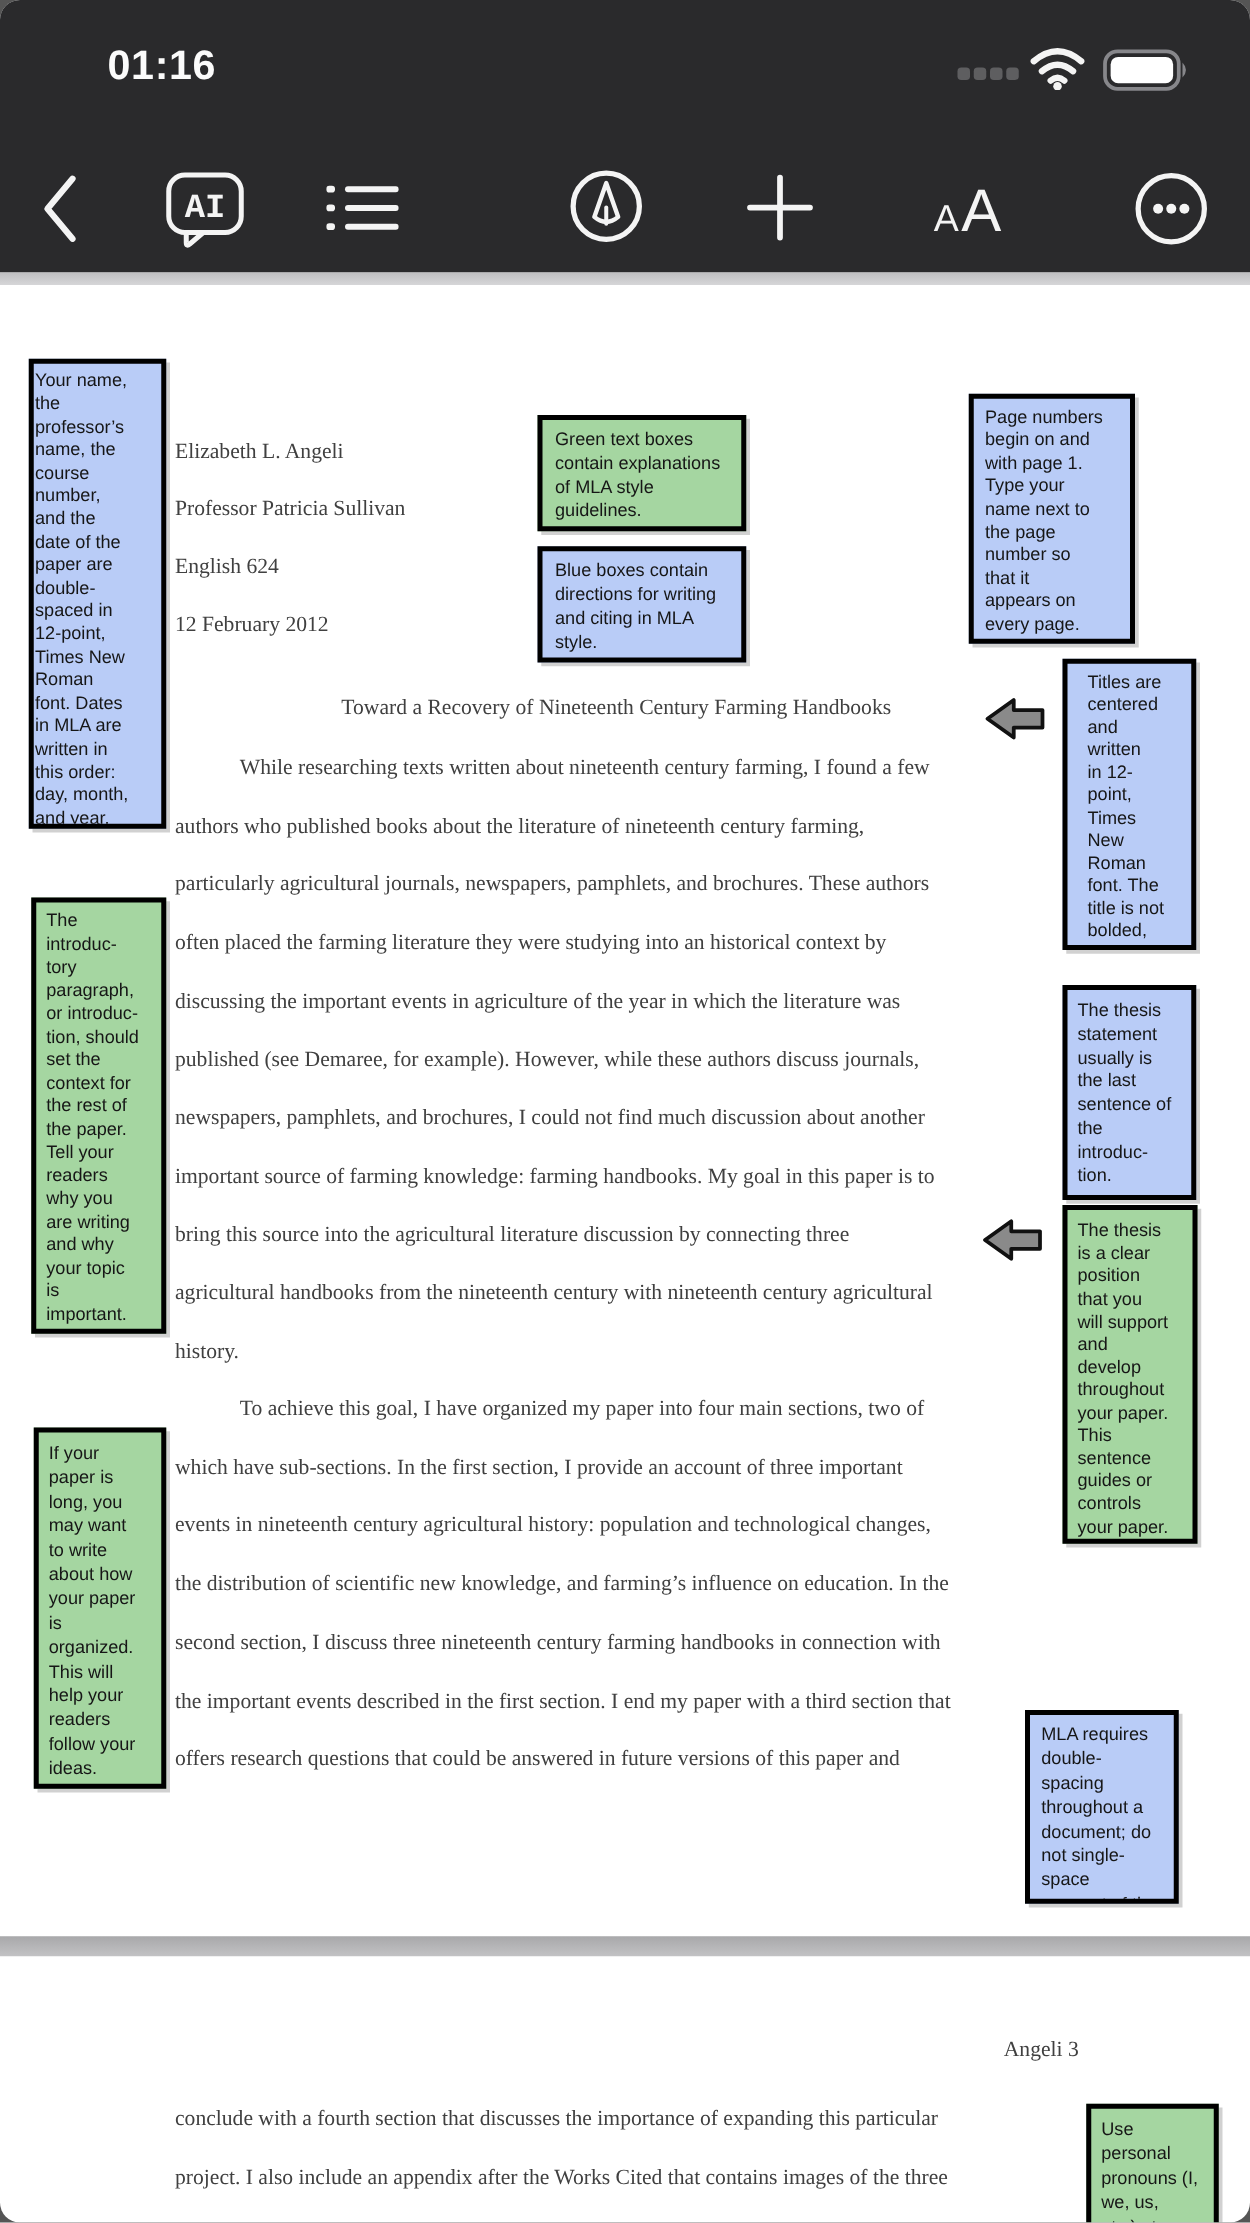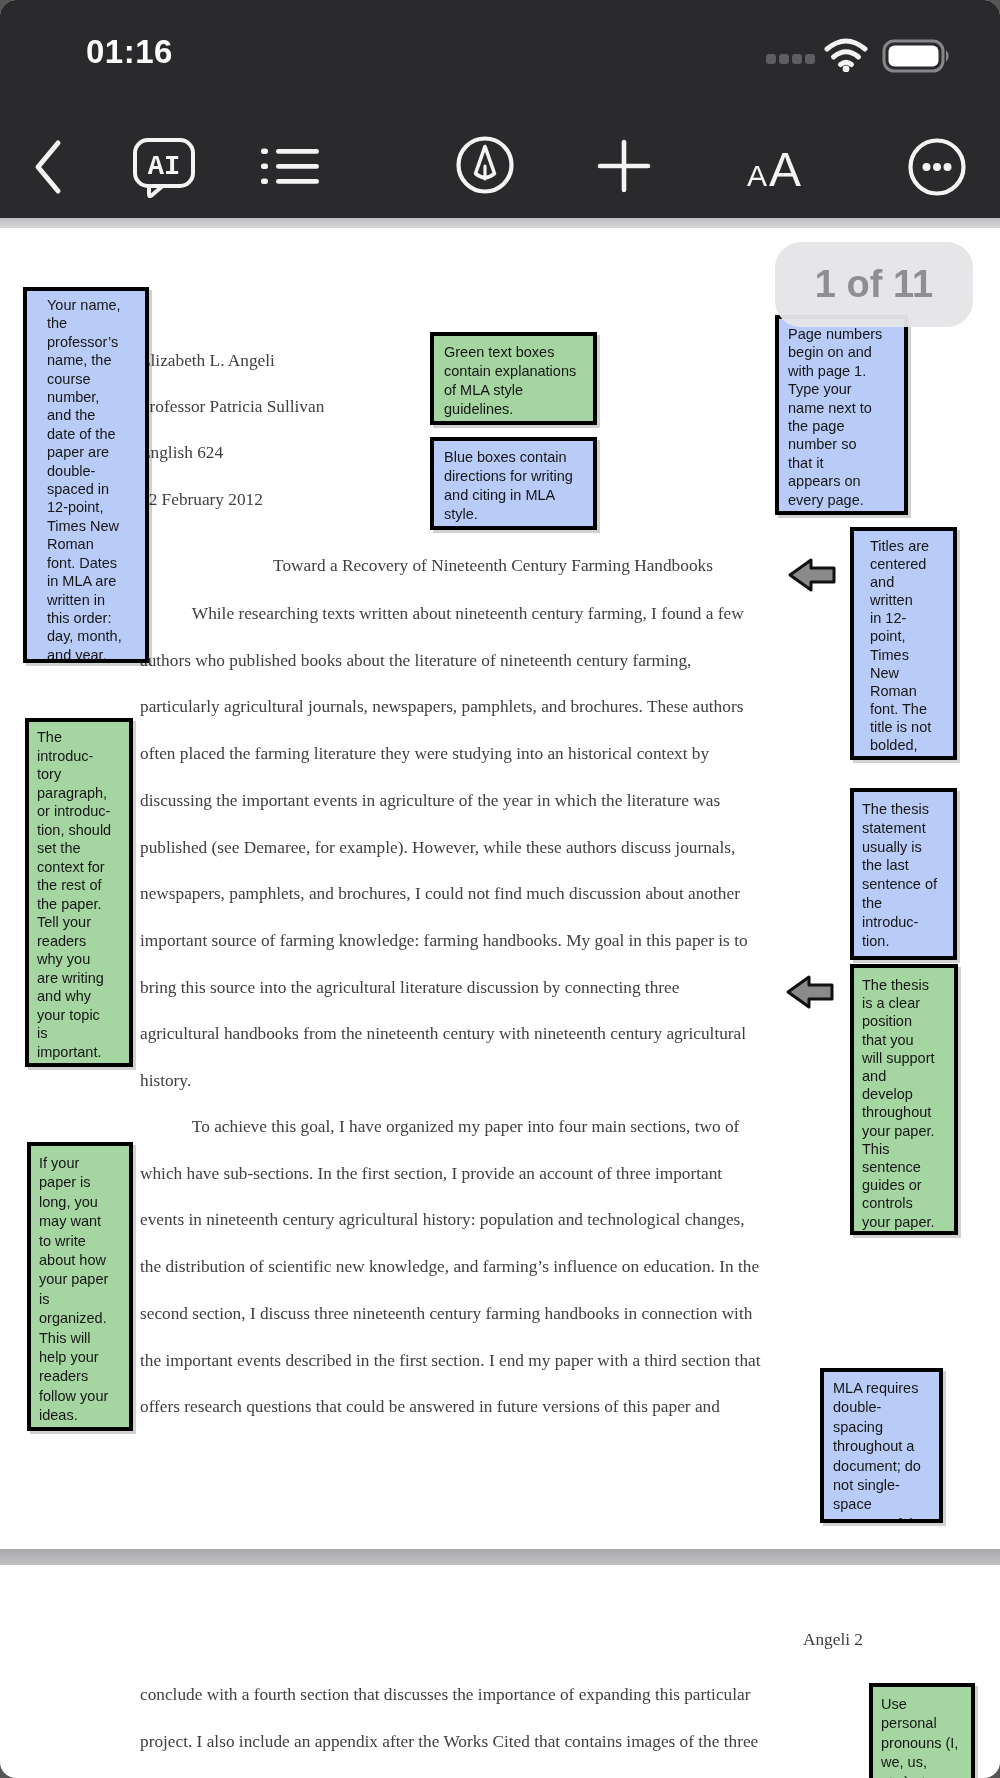--- a/index.html
+++ b/index.html
@@ -21,21 +21,21 @@
   .pill { position:absolute; left:775px; top:242px; width:198px; height:85px; border-radius:26px;
           background:rgba(229,229,231,.96); z-index:6; display:flex; align-items:center; justify-content:center;
           font-size:38px; font-weight:600; color:#8e8e93; }
 
   
   .note { position:absolute; border:4px solid #000; box-shadow:3px 3px 0 rgba(0,0,0,.18);
           font-family:"Liberation Sans", sans-serif; font-size:14.5px; color:#161616;
           white-space:pre-line; overflow:hidden; z-index:1; }
   .blue  { background:#b9ccf7; }
   .green { background:#a5d6a1; }
-  .n-name     { left:23px;  top:287px;  width:126px; height:376px; line-height:18.4px; padding:5px 20px; }
+  .n-name     { left:23px;  top:287px;  width:110px; height:376px; line-height:18.4px; padding:5px 1px; }
   .n-greenbx  { left:430px; top:332px;  width:167px; height:93px;  line-height:19px;   padding:7px 10px; }
   .n-bluebx   { left:430px; top:437px;  width:167px; height:93px;  line-height:19px;   padding:7px 10px; }
   .n-pagenum  { left:775px; top:315px;  width:133px; height:200px; line-height:18.4px; padding:6px 9px; }
   .n-titles   { left:850px; top:527px;  width:107px; height:233px; line-height:18.1px; padding:6px 16px; }
   .n-thstmt   { left:850px; top:788px;  width:107px; height:172px; line-height:18.8px; padding:8px 8px; }
   .n-thpos    { left:850px; top:964px;  width:108px; height:271px; line-height:18.2px; padding:8px 8px; }
   .n-intro    { left:25px;  top:718px;  width:108px; height:349px; line-height:18.5px; padding:6px 8px; }
   .n-organ    { left:27px;  top:1142px; width:106px; height:289px; line-height:19.4px; padding:8px 8px; }
   .n-mla      { left:820px; top:1368px; width:123px; height:155px; line-height:19.4px; padding:7px 9px; }
   .n-pron     { left:869px; top:1683px; width:106px; height:160px; line-height:19.4px; padding:8px 8px; }
@@ -115,23 +115,20 @@
 
     <svg class="icon-abs" style="left:907px; top:137px;" width="60" height="60" viewBox="0 0 60 60">
       <circle cx="30" cy="30" r="26.5" stroke="#f4f4f4" stroke-width="4.2" fill="none"></circle>
       <circle cx="19.5" cy="30" r="4" fill="#f4f4f4"></circle>
       <circle cx="30" cy="30" r="4" fill="#f4f4f4"></circle>
       <circle cx="40.5" cy="30" r="4" fill="#f4f4f4"></circle>
     </svg>
   </div>
   <div class="chrome-strip"></div>
 
-  <div class="pill">
-    <span>1 of 11</span>
-  </div>
 
   <div>
 
     <div class="note blue n-name">Your name,
 the
 professor’s
 name, the
 course
 number,
 and the
@@ -268,21 +265,21 @@
 events in nineteenth century agricultural history: population and technological changes,
 the distribution of scientific new knowledge, and farming’s influence on education. In the
 second section, I discuss three nineteenth century farming handbooks in connection with
 the important events described in the first section. I end my paper with a third section that
 offers research questions that could be answered in future versions of this paper and</div>
   </div>
 
   <div class="page-divider"></div>
 
   <div>
-    <div class="serif run-head">Angeli 2</div>
+    <div class="serif run-head">Angeli 3</div>
     <div class="serif para3">conclude with a fourth section that discusses the importance of expanding this particular
 project. I also include an appendix after the Works Cited that contains images of the three</div>
     <div class="note green n-pron">Use
 personal
 pronouns (I,
 we, us,
 etc.) at</div>
   </div>
 
 </div>

